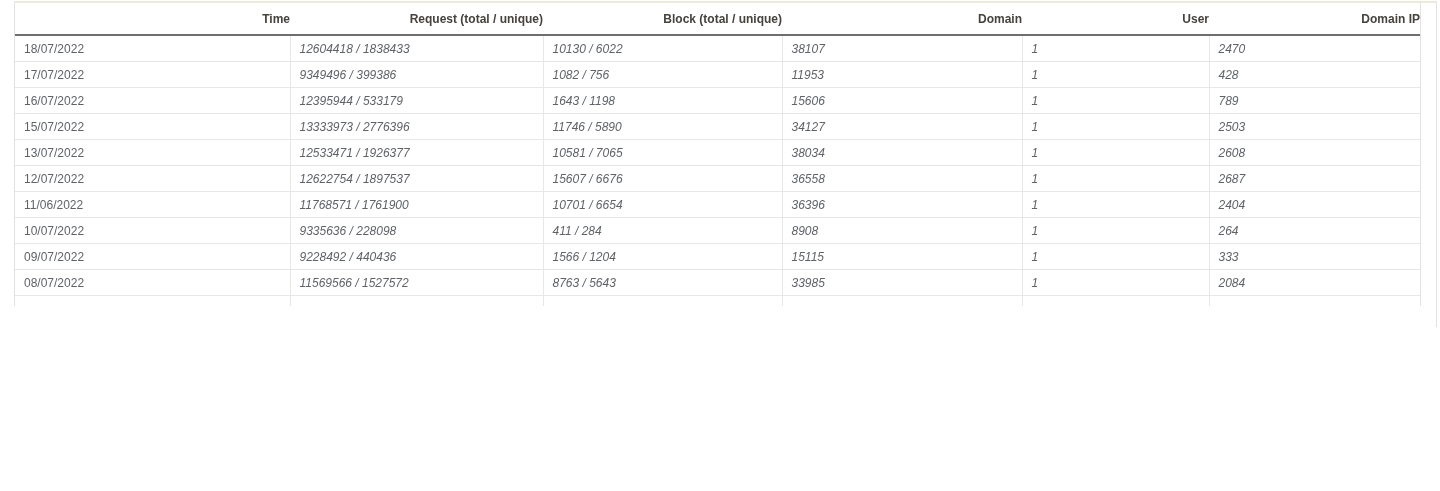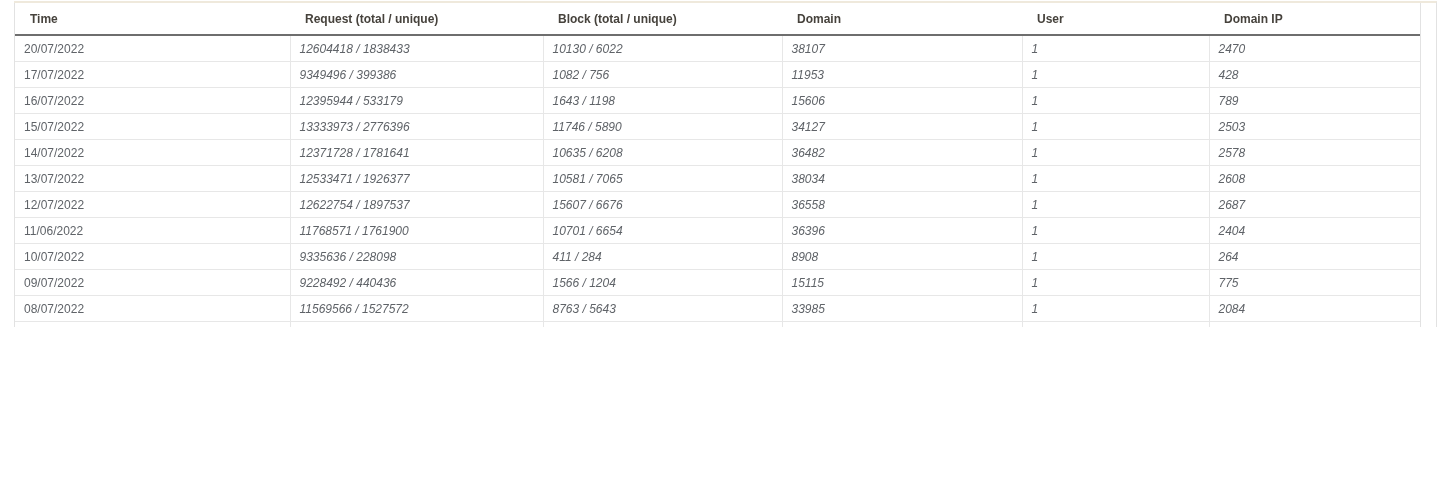--- a/index.html
+++ b/index.html
@@ -31,21 +31,21 @@
   }
   table.stats {
     border-collapse: collapse;
     table-layout: fixed;
     width: 1405px;
   }
   table.stats th {
     height: 31px;
     box-sizing: content-box;
     padding: 0 0 0 15px;
-    text-align: left;
+    text-align: right;
     vertical-align: middle;
     font-size: 12px;
     font-weight: bold;
     color: var(--header-text, #46423c);
     border-bottom: 2px solid var(--header-border, #6e6e6e);
     white-space: nowrap;
     overflow: hidden;
   }
   table.stats td {
     height: 25px;
@@ -86,21 +86,21 @@
           <th>Time</th>
           <th>Request (total / unique)</th>
           <th>Block (total / unique)</th>
           <th>Domain</th>
           <th>User</th>
           <th>Domain IP</th>
         </tr>
       </thead>
       <tbody id="table-body">
           <tr>
-            <td>20/07/2022</td>
+            <td>18/07/2022</td>
             <td>12604418 / 1838433</td>
             <td>10130 / 6022</td>
             <td>38107</td>
             <td>1</td>
             <td>2470</td>
           </tr>
           <tr>
             <td>17/07/2022</td>
             <td>9349496 / 399386</td>
             <td>1082 / 756</td>
@@ -116,28 +116,20 @@
             <td>1</td>
             <td>789</td>
           </tr>
           <tr>
             <td>15/07/2022</td>
             <td>13333973 / 2776396</td>
             <td>11746 / 5890</td>
             <td>34127</td>
             <td>1</td>
             <td>2503</td>
-          </tr>
-          <tr>
-            <td>14/07/2022</td>
-            <td>12371728 / 1781641</td>
-            <td>10635 / 6208</td>
-            <td>36482</td>
-            <td>1</td>
-            <td>2578</td>
           </tr>
           <tr>
             <td>13/07/2022</td>
             <td>12533471 / 1926377</td>
             <td>10581 / 7065</td>
             <td>38034</td>
             <td>1</td>
             <td>2608</td>
           </tr>
           <tr>
@@ -163,21 +155,21 @@
             <td>8908</td>
             <td>1</td>
             <td>264</td>
           </tr>
           <tr>
             <td>09/07/2022</td>
             <td>9228492 / 440436</td>
             <td>1566 / 1204</td>
             <td>15115</td>
             <td>1</td>
-            <td>775</td>
+            <td>333</td>
           </tr>
           <tr>
             <td>08/07/2022</td>
             <td>11569566 / 1527572</td>
             <td>8763 / 5643</td>
             <td>33985</td>
             <td>1</td>
             <td>2084</td>
           </tr>
         </tbody>

